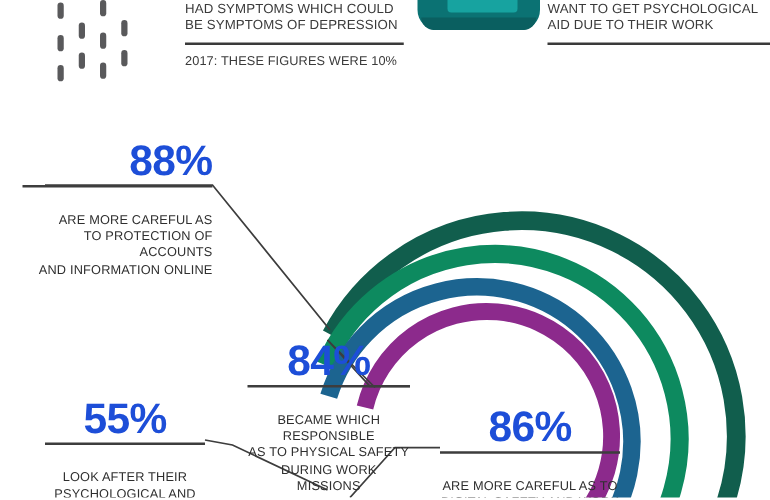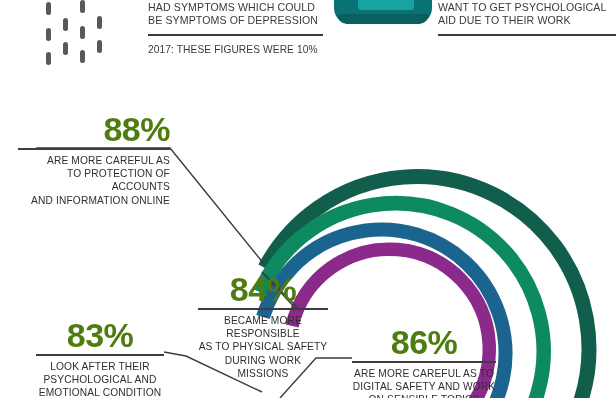--- a/index.html
+++ b/index.html
@@ -123,38 +123,38 @@
   .arcs {
     position: absolute;
     left: 0; top: 0;
     width: 616px;
     height: 400px;
   }
 
   
   .callout { position: absolute; }
   .pct {
-    color: #4d7c0f;
+    color: #1d4ed8;
     font-size: 34px;
     line-height: 34px;
     font-weight: 700;
     letter-spacing: -0.5px;
     white-space: nowrap;
   }
   .pct-rule {
     height: 1.6px;
     background: #3d3d3d;
     margin-top: 2px;
   }
   .desc {
     font-size: 10.2px;
     line-height: 13.4px;
     color: #2f2f2f;
     letter-spacing: 0.15px;
-    margin-top: 4px;
+    margin-top: 20px;
     white-space: pre-line;
   }
   .align-right { text-align: right; }
   .align-left  { text-align: center; }
 
   
   #callout-88 { left: 18px;  top: 112px;  width: 152px; }
   #callout-84 { left: 198px; top: 272px;  width: 130px; }
   #callout-86 { left: 36px;  top: 318px;  width: 128px; }
   #callout-74 { left: 352px; top: 325px;  width: 144px; }
@@ -239,27 +239,27 @@
     <div class="pct">88%</div>
     <div class="pct-rule"></div>
     <div class="desc">ARE MORE CAREFUL AS
 TO PROTECTION OF ACCOUNTS
 AND INFORMATION ONLINE</div>
   </div>
 
   <div class="callout align-left" id="callout-84">
     <div class="pct">84%</div>
     <div class="pct-rule"></div>
-    <div class="desc">BECAME MORE RESPONSIBLE
+    <div class="desc">BECAME WHICH RESPONSIBLE
 AS TO PHYSICAL SAFETY
 DURING WORK MISSIONS</div>
   </div>
 
   <div class="callout align-left" id="callout-86">
-    <div class="pct">83%</div>
+    <div class="pct">55%</div>
     <div class="pct-rule"></div>
     <div class="desc">LOOK AFTER THEIR
 PSYCHOLOGICAL AND
 EMOTIONAL CONDITION</div>
   </div>
 
   <div class="callout align-left" id="callout-74">
     <div class="pct">86%</div>
     <div class="pct-rule"></div>
     <div class="desc">ARE MORE CAREFUL AS TO

